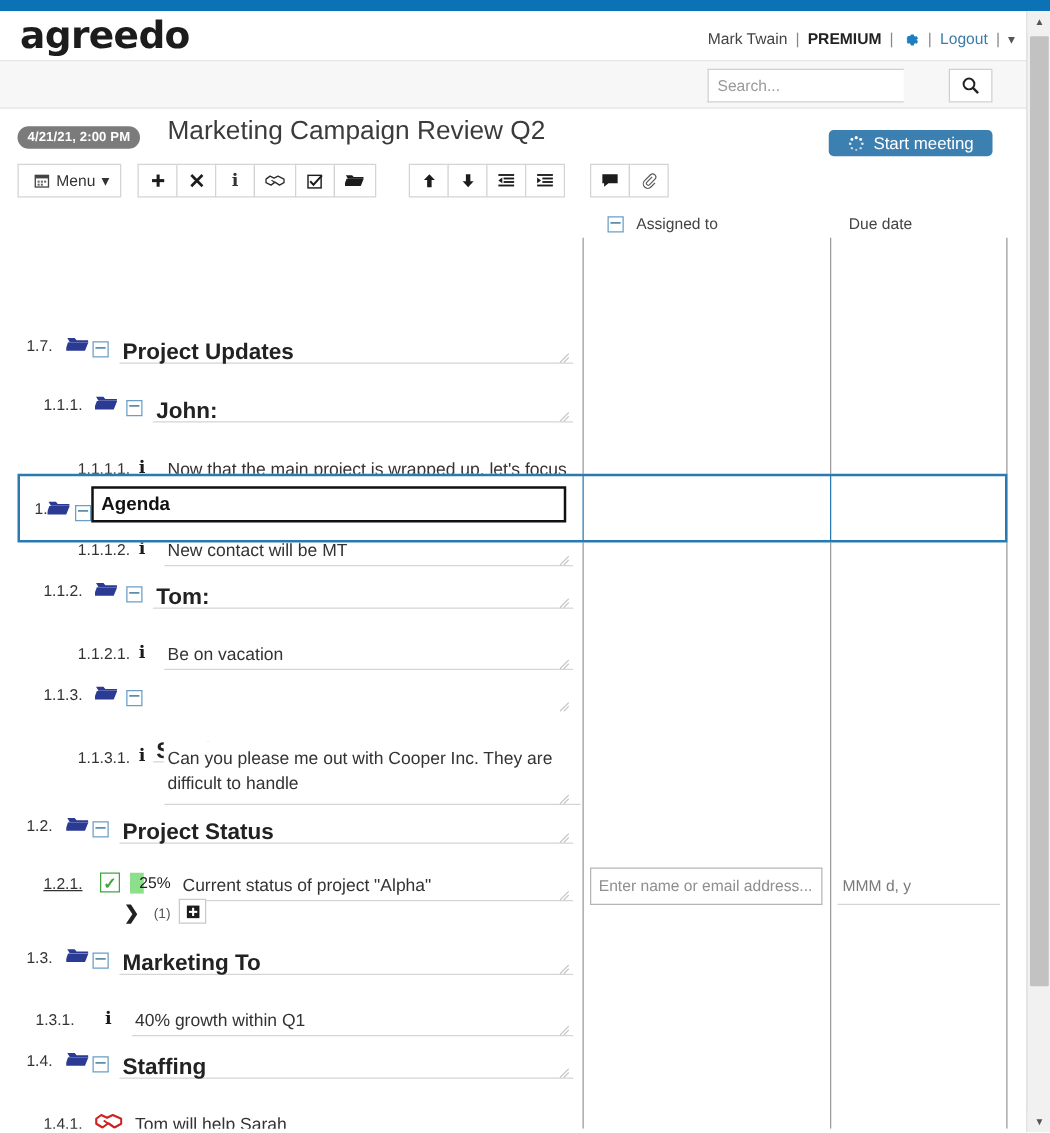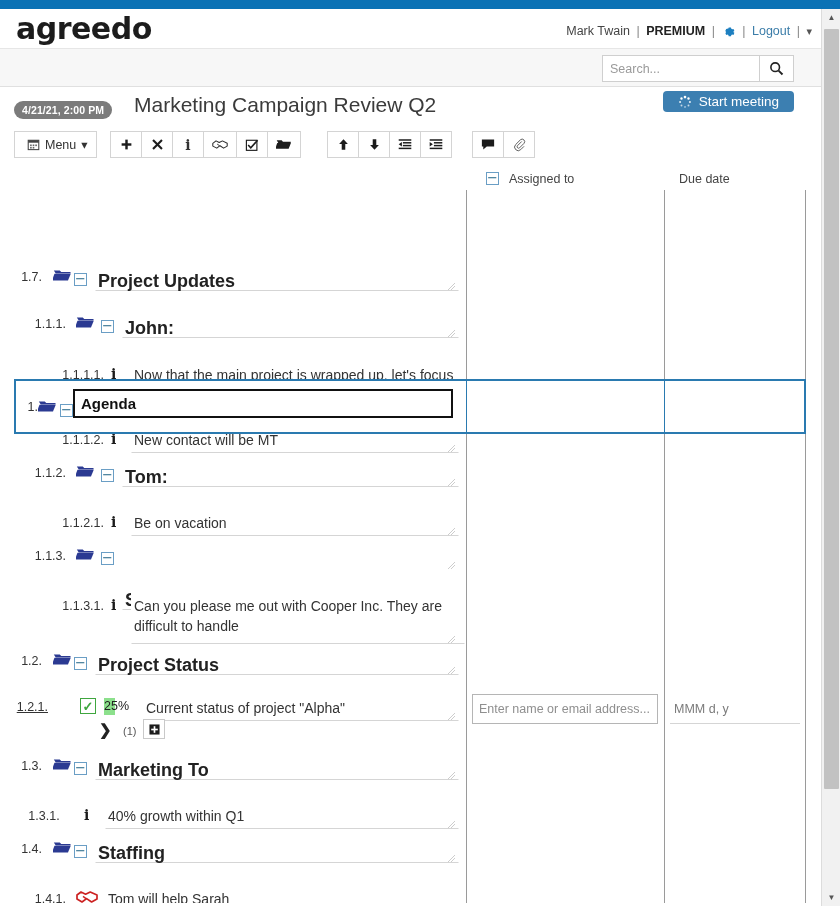--- a/index.html
+++ b/index.html
@@ -33,21 +33,21 @@
   .userbar a { color:#3a7ca8; text-decoration:none; }
   .userbar .caret { color:#555; font-size:11px; }
 
   
   .navrow {
     position:relative; height:39px; background:#f7f7f7;
     border-top:1px solid #e6e6e6; border-bottom:1px solid #e0e0e0;
   }
   .navitems { position:absolute; left:22px; top:0; height:39px; display:flex; align-items:center; gap:26px; }
   .navitems a { font-size:13.5px; color:#555; text-decoration:none; }
-  .searchwrap { position:absolute; right:46px; top:6px; display:flex; height:42px; }
+  .searchwrap { position:absolute; right:46px; top:6px; display:flex; height:42px;gap:36px; }
   .searchwrap input {
     width:157px; height:27px; border:1px solid #cfcfcf; border-right:none;
     padding:0 7px; font-size:12.5px; color:#444; outline:none;
     font-family:"Liberation Sans", sans-serif; background:#fff;
   }
   .searchwrap input::placeholder { color:#9a9a9a; }
   .searchbtn {
     width:35px; height:27px; border:1px solid #cfcfcf; background:#fff;
     display:flex; align-items:center; justify-content:center; cursor:pointer;
   }
@@ -57,21 +57,21 @@
   .datebadge {
     position:absolute; left:14px; top:14px;
     background:#7b7b7b; color:#fff; font-size:10.5px; font-weight:700;
     padding:3px 8px; border-radius:9px; letter-spacing:0.1px;
   }
   .mtitle {
     position:absolute; left:134px; top:6px;
     font-size:21px; color:#3b3b3b; font-weight:400; white-space:nowrap;
   }
   .startbtn {
-    position:absolute; right:46px; top:4px;
+    position:absolute; right:46px; top:17px;
     background:#3c7fb1; color:#fff; border:none; border-radius:4px;
     height:21px; padding:0 15px; font-size:13.5px; cursor:pointer;
     display:flex; align-items:center; gap:7px;
     font-family:"Liberation Sans", sans-serif;
   }
 
   
   .toolbar { position:relative; height:37px; background:#fff; }
   .tbgroup { position:absolute; top:0; display:flex; }
   .tbbtn {
@@ -134,21 +134,21 @@
   .checkbox-green {
     position:absolute; width:16px; height:16px; border:1.5px solid #3fa63f;
     background:#fff; display:flex; align-items:center; justify-content:center;
     color:#3fa63f; font-size:13px; font-weight:700; line-height:1;
   }
   .pctwrap {
     position:absolute; height:17px; width:42px; background:#fff;
     font-size:12.5px; color:#222; overflow:hidden;
   }
   .pctwrap .fill { position:absolute; left:0; top:0; bottom:0; background:#8ce08c; }
-  .pctwrap .pct { position:absolute; left:0; right:2px; top:1px; text-align:left; }
+  .pctwrap .pct { position:absolute; left:0; right:2px; top:1px; text-align:center; }
 
   .chev { position:absolute; font-size:15px; font-weight:700; color:#222; }
   .cnt { position:absolute; font-size:11px; color:#555; }
   .plusbox {
     position:absolute; width:22px; height:20px; border:1px solid #c9c9c9; background:#fff;
     display:flex; align-items:center; justify-content:center; cursor:pointer;
   }
 
   .assigninput {
     position:absolute; left:472px; top:668px; width:186px; height:30px;
@@ -482,21 +482,21 @@
       <span style="position:absolute;left:74px;top:4px;">
         <span class="minusbox">−</span>
       </span>
       <div class="tbox bold" style="left:95px; top:0px; width:364px; height:26px;">Project Status</div>
       <svg class="resize" style="left:447px; top:17px;" viewBox="0 0 9 9">
         <path d="M1 8 L8 1 M4 8 L8 4" stroke="#9a9a9a" stroke-width="0.9"></path>
       </svg>
     </div>
 
     <div class="row" style="top:504px;">
-      <span class="num" style="left:4px; top:6px; width:44px;text-decoration:underline;">1.2.1.</span>
+      <span class="num" style="left:22px; top:6px; width:44px;text-decoration:underline;">1.2.1.</span>
       <span class="checkbox-green" style="left:80px; top:4px;">✓</span>
       <span class="pctwrap" style="left:104px; top:4px;">
         <span class="fill" style="width: 11px;"></span>
         <span class="pct">25%</span>
       </span>
       <div class="tbox" style="left:143px; top:1px; width:316px; height:26px;">Current status of project "Alpha"</div>
       <svg class="resize" style="left:447px; top:18px;" viewBox="0 0 9 9">
         <path d="M1 8 L8 1 M4 8 L8 4" stroke="#9a9a9a" stroke-width="0.9"></path>
       </svg>
 

